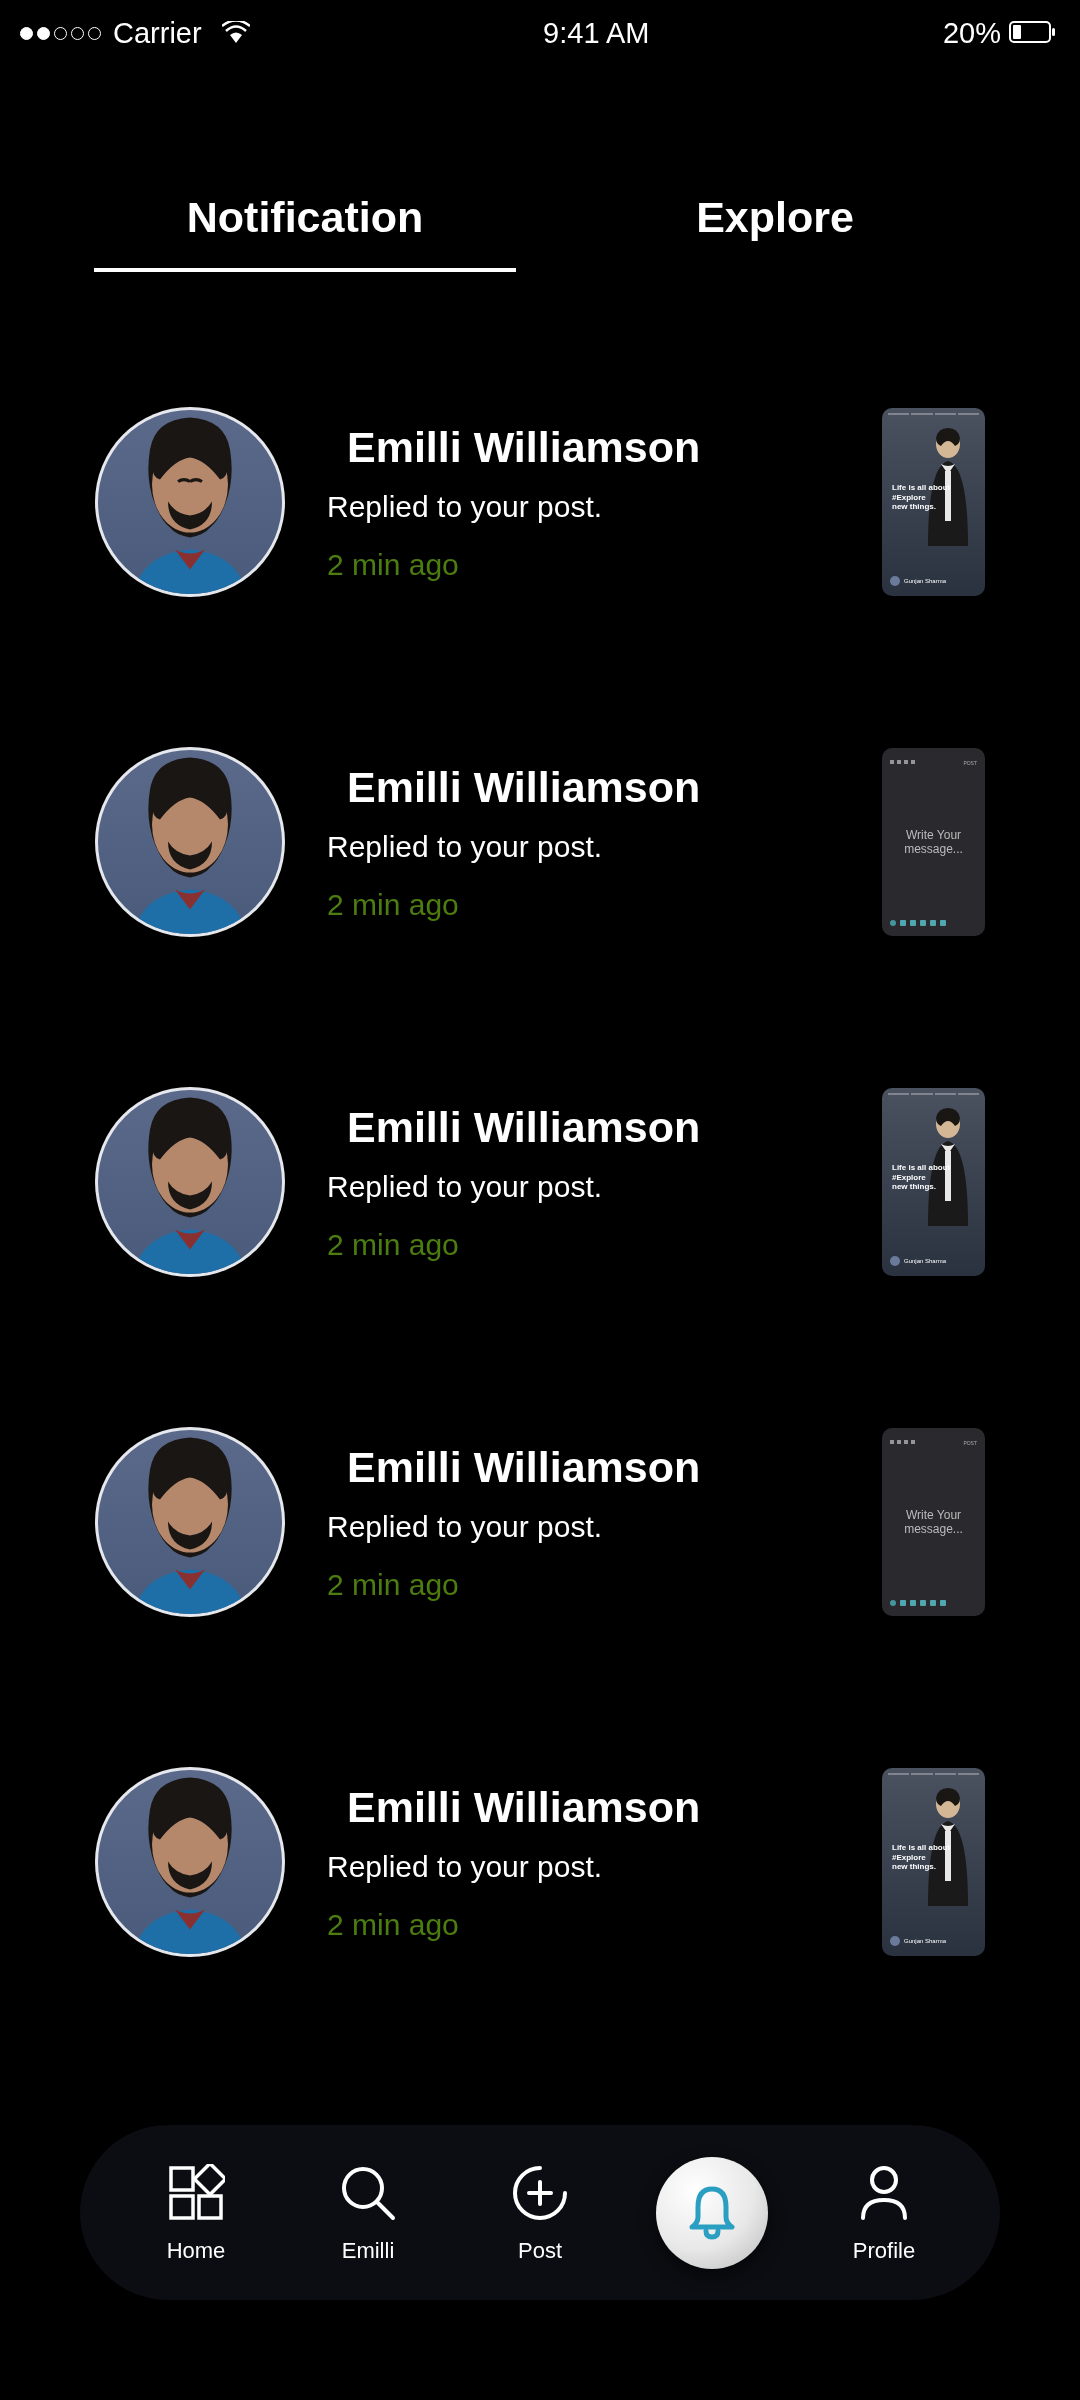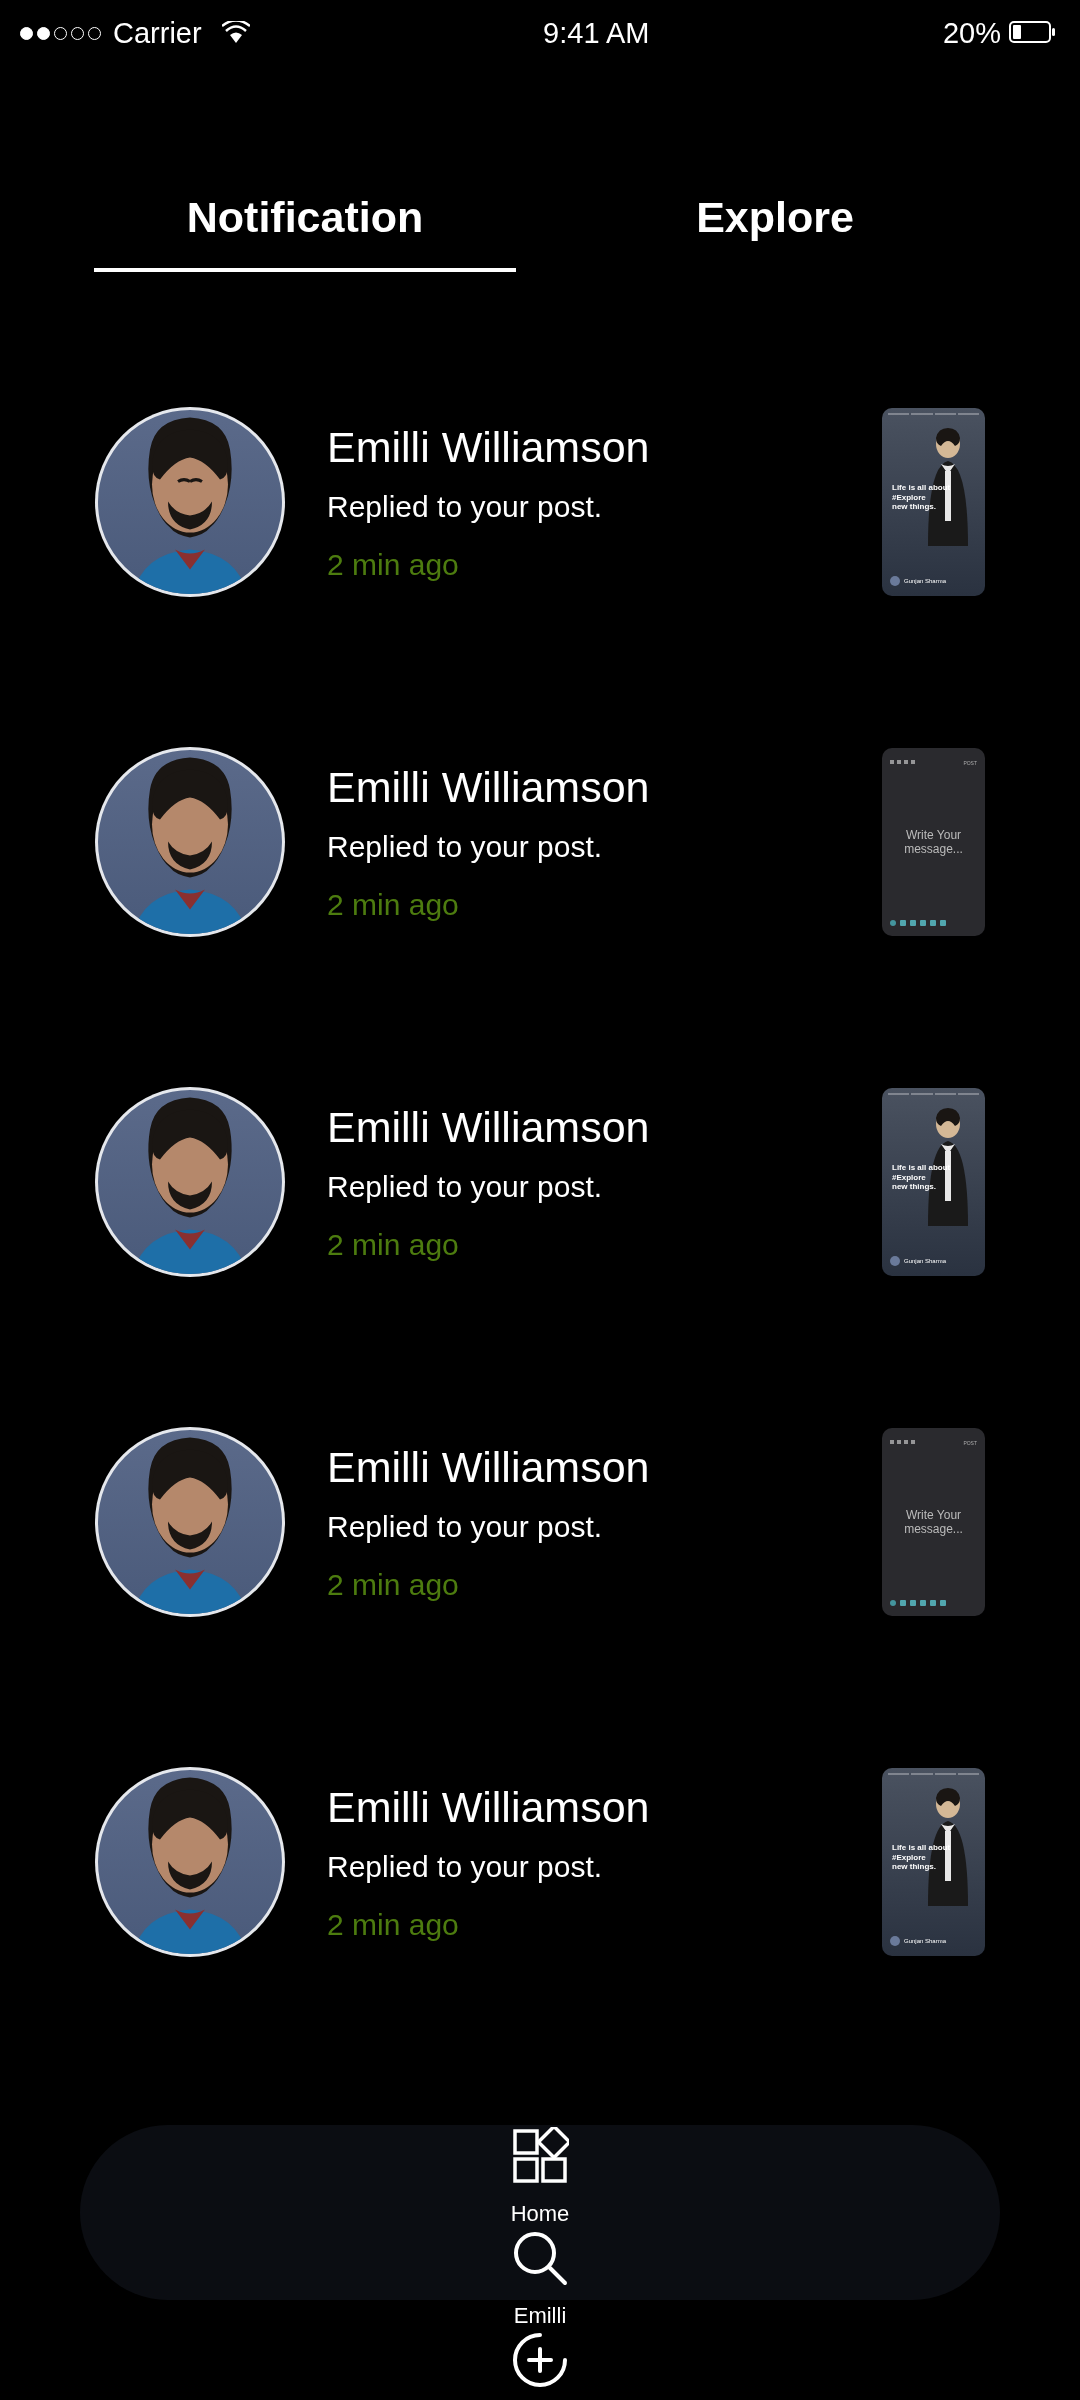--- a/index.html
+++ b/index.html
@@ -116,22 +116,23 @@
       top: 50%;
       left: 50%;
       transform: translateX(-50%) translateY(-44%);
     }
     .notif-content {
       flex: 1;
       margin-left: 42px;
     }
     .notif-name {
       font-size: 43px;
-      font-weight: 400;
+      font-weight: 700;
       margin-bottom: 18px;
+      margin-left: 20px;
     }
     .notif-action {
       font-size: 30px;
       font-weight: 400;
       color: #fff;
       margin-bottom: 24px;
     }
     .notif-time {
       font-size: 30px;
       font-weight: 400;
@@ -255,21 +256,20 @@
       bottom: 100px;
       left: 80px;
       right: 80px;
       height: 175px;
       background: #0b0d12;
       border-radius: 88px;
       display: flex;
       justify-content: space-around;
       align-items: center;
       padding: 0 30px;
-      flex-direction: column;
     }
     .nav-item {
       display: flex;
       flex-direction: column;
       align-items: center;
       gap: 14px;
       cursor: pointer;
       flex: 1;
     }
     .nav-icon {

